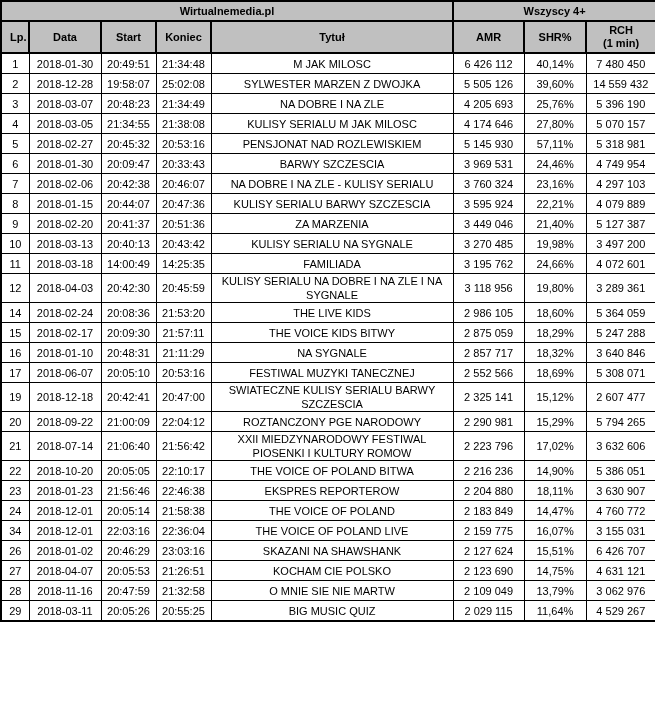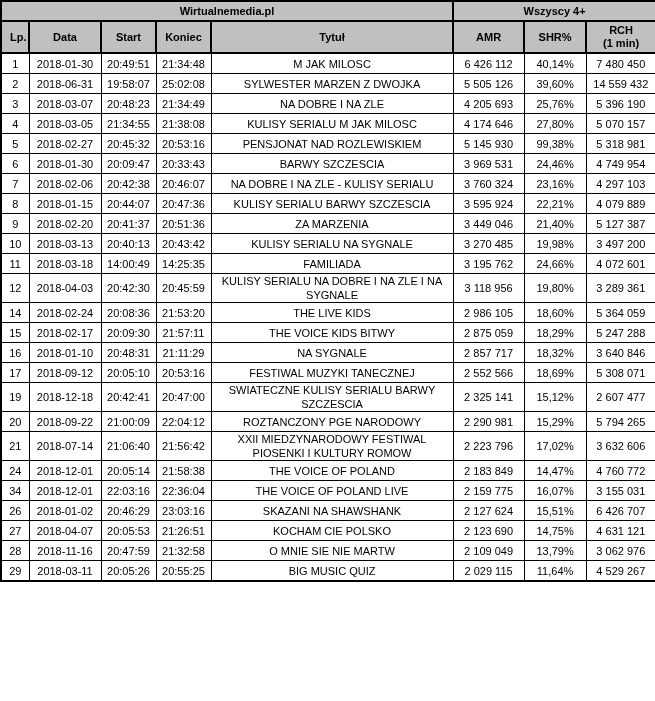--- a/index.html
+++ b/index.html
@@ -90,21 +90,21 @@
           <td class="c1">2018-01-30</td>
           <td class="c2">20:49:51</td>
           <td class="c3">21:34:48</td>
           <td class="c4">M JAK MILOSC</td>
           <td class="c5">6 426 112</td>
           <td class="c6">40,14%</td>
           <td class="c7">7 480 450</td>
         </tr>
         <tr>
           <td class="c0">2</td>
-          <td class="c1">2018-06-31</td>
+          <td class="c1">2018-12-28</td>
           <td class="c2">19:58:07</td>
           <td class="c3">25:02:08</td>
           <td class="c4">SYLWESTER MARZEN Z DWOJKA</td>
           <td class="c5">5 505 126</td>
           <td class="c6">39,60%</td>
           <td class="c7">14 559 432</td>
         </tr>
         <tr>
           <td class="c0">3</td>
           <td class="c1">2018-03-07</td>
@@ -125,21 +125,21 @@
           <td class="c6">27,80%</td>
           <td class="c7">5 070 157</td>
         </tr>
         <tr>
           <td class="c0">5</td>
           <td class="c1">2018-02-27</td>
           <td class="c2">20:45:32</td>
           <td class="c3">20:53:16</td>
           <td class="c4">PENSJONAT NAD ROZLEWISKIEM</td>
           <td class="c5">5 145 930</td>
-          <td class="c6">99,38%</td>
+          <td class="c6">57,11%</td>
           <td class="c7">5 318 981</td>
         </tr>
         <tr>
           <td class="c0">6</td>
           <td class="c1">2018-01-30</td>
           <td class="c2">20:09:47</td>
           <td class="c3">20:33:43</td>
           <td class="c4">BARWY SZCZESCIA</td>
           <td class="c5">3 969 531</td>
           <td class="c6">24,46%</td>
@@ -230,21 +230,21 @@
           <td class="c1">2018-01-10</td>
           <td class="c2">20:48:31</td>
           <td class="c3">21:11:29</td>
           <td class="c4">NA SYGNALE</td>
           <td class="c5">2 857 717</td>
           <td class="c6">18,32%</td>
           <td class="c7">3 640 846</td>
         </tr>
         <tr>
           <td class="c0">17</td>
-          <td class="c1">2018-09-12</td>
+          <td class="c1">2018-06-07</td>
           <td class="c2">20:05:10</td>
           <td class="c3">20:53:16</td>
           <td class="c4">FESTIWAL MUZYKI TANECZNEJ</td>
           <td class="c5">2 552 566</td>
           <td class="c6">18,69%</td>
           <td class="c7">5 308 071</td>
         </tr>
         <tr>
           <td class="c0">19</td>
           <td class="c1">2018-12-18</td>
@@ -269,20 +269,40 @@
           <td class="c0">21</td>
           <td class="c1">2018-07-14</td>
           <td class="c2">21:06:40</td>
           <td class="c3">21:56:42</td>
           <td class="c4">XXII MIEDZYNARODOWY FESTIWAL PIOSENKI I KULTURY ROMOW</td>
           <td class="c5">2 223 796</td>
           <td class="c6">17,02%</td>
           <td class="c7">3 632 606</td>
         </tr>
         <tr>
+          <td class="c0">22</td>
+          <td class="c1">2018-10-20</td>
+          <td class="c2">20:05:05</td>
+          <td class="c3">22:10:17</td>
+          <td class="c4">THE VOICE OF POLAND BITWA</td>
+          <td class="c5">2 216 236</td>
+          <td class="c6">14,90%</td>
+          <td class="c7">5 386 051</td>
+        </tr>
+        <tr>
+          <td class="c0">23</td>
+          <td class="c1">2018-01-23</td>
+          <td class="c2">21:56:46</td>
+          <td class="c3">22:46:38</td>
+          <td class="c4">EKSPRES REPORTEROW</td>
+          <td class="c5">2 204 880</td>
+          <td class="c6">18,11%</td>
+          <td class="c7">3 630 907</td>
+        </tr>
+        <tr>
           <td class="c0">24</td>
           <td class="c1">2018-12-01</td>
           <td class="c2">20:05:14</td>
           <td class="c3">21:58:38</td>
           <td class="c4">THE VOICE OF POLAND</td>
           <td class="c5">2 183 849</td>
           <td class="c6">14,47%</td>
           <td class="c7">4 760 772</td>
         </tr>
         <tr>

